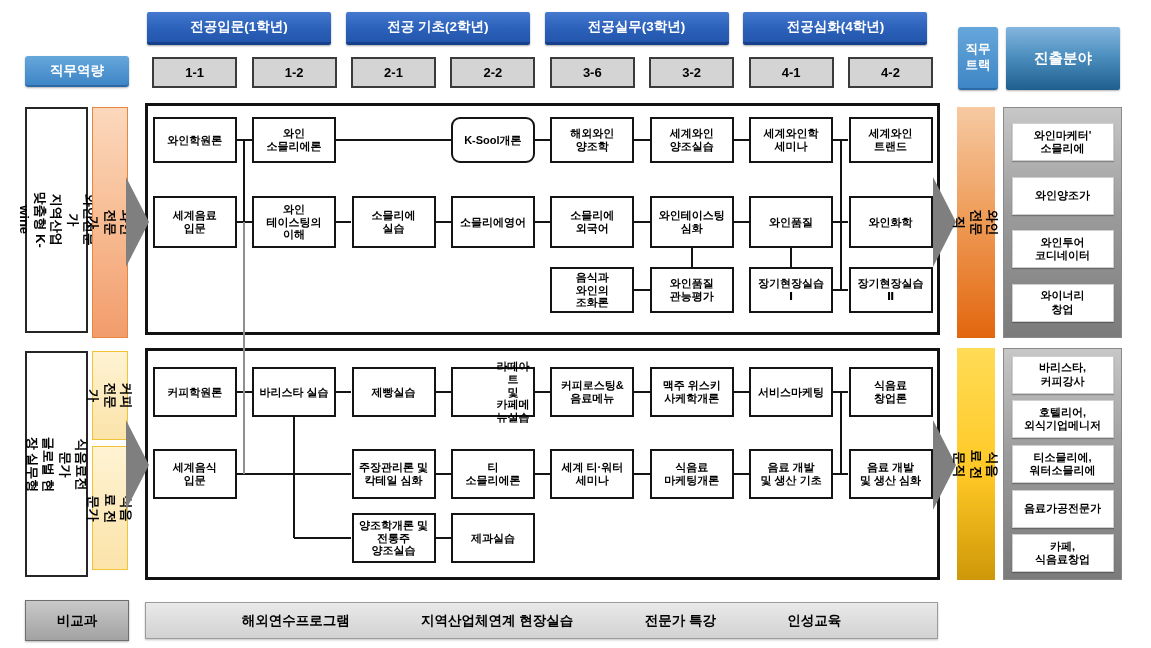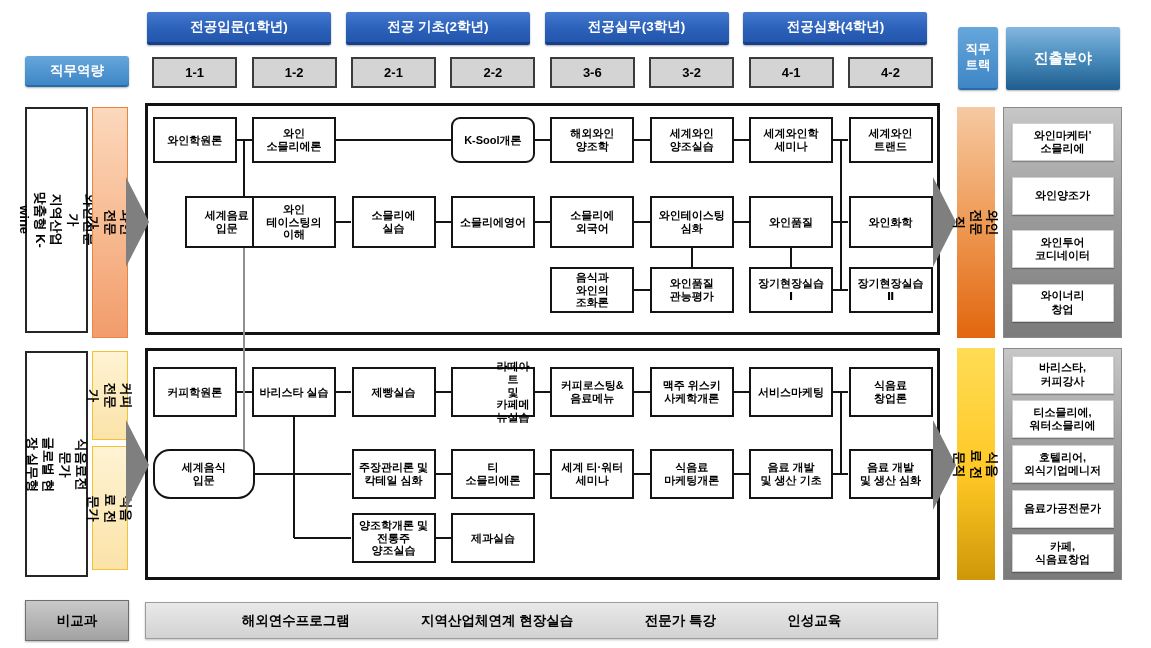--- a/index.html
+++ b/index.html
@@ -135,24 +135,24 @@
 소믈리에</div>
       <div class="career-item">와인양조가</div>
       <div class="career-item">와인투어
 코디네이터</div>
       <div class="career-item">와이너리
 창업</div>
     </div>
   <div id="careers-food" class="abs career-panel" style="left:1003px;top:348px;width:119px;height:232px;">
       <div class="career-item">바리스타,
 커피강사</div>
+      <div class="career-item">호텔리어,
+외식기업메니저</div>
       <div class="career-item">티소믈리에,
 워터소믈리에</div>
-      <div class="career-item">호텔리어,
-외식기업메니저</div>
       <div class="career-item">음료가공전문가</div>
       <div class="career-item">카페,
 식음료창업</div>
     </div>
 
   <div id="flow-layer">
       <div class="abs hline" style="left: 236.7px; top: 139px; width: 15.4px; height: 2px;"></div>
       <div class="abs hline" style="left: 336.1px; top: 139px; width: 114.8px; height: 2px;"></div>
       <div class="abs hline" style="left: 534.9px; top: 139px; width: 15.4px; height: 2px;"></div>
       <div class="abs hline" style="left: 634.3px; top: 139px; width: 15.4px; height: 2px;"></div>
@@ -194,21 +194,21 @@
 소믈리에론</div>
       <div class="abs course-box" style="left: 450.9px; top: 117px; width: 84px; height: 46px; border-radius: 9px;">K-Sool개론</div>
       <div class="abs course-box" style="left: 550.3px; top: 117px; width: 84px; height: 46px;">해외와인
 양조학</div>
       <div class="abs course-box" style="left: 649.7px; top: 117px; width: 84px; height: 46px;">세계와인
 양조실습</div>
       <div class="abs course-box" style="left: 749.1px; top: 117px; width: 84px; height: 46px;">세계와인학
 세미나</div>
       <div class="abs course-box" style="left: 848.5px; top: 117px; width: 84px; height: 46px;">세계와인
 트랜드</div>
-      <div class="abs course-box" style="left: 152.7px; top: 196px; width: 84px; height: 52px; margin-left: 32px;">세계음료
+      <div class="abs course-box" style="left: 152.7px; top: 196px; width: 84px; height: 52px;">세계음료
 입문</div>
       <div class="abs course-box" style="left: 252.1px; top: 196px; width: 84px; height: 52px;">와인
 테이스팅의
 이해</div>
       <div class="abs course-box" style="left: 351.5px; top: 196px; width: 84px; height: 52px;">소믈리에
 실습</div>
       <div class="abs course-box" style="left: 450.9px; top: 196px; width: 84px; height: 52px;">소믈리에영어</div>
       <div class="abs course-box" style="left: 550.3px; top: 196px; width: 84px; height: 52px;">소믈리에
 외국어</div>
       <div class="abs course-box" style="left: 649.7px; top: 196px; width: 84px; height: 52px;">와인테이스팅
@@ -230,21 +230,21 @@
       <div class="abs course-box" style="left: 450.9px; top: 367px; width: 84px; height: 50px; padding-left: 40px;">라떼아트
 및
 카페메뉴실습</div>
       <div class="abs course-box" style="left: 550.3px; top: 367px; width: 84px; height: 50px;">커피로스팅&amp;
 음료메뉴</div>
       <div class="abs course-box" style="left: 649.7px; top: 367px; width: 84px; height: 50px;">맥주 위스키
 사케학개론</div>
       <div class="abs course-box" style="left: 749.1px; top: 367px; width: 84px; height: 50px;">서비스마케팅</div>
       <div class="abs course-box" style="left: 848.5px; top: 367px; width: 84px; height: 50px;">식음료
 창업론</div>
-      <div class="abs course-box" style="left: 152.7px; top: 449px; width: 102px; height: 50px; border-radius: 17px;">세계음식
+      <div class="abs course-box" style="left: 152.7px; top: 449px; width: 84px; height: 50px;">세계음식
 입문</div>
       <div class="abs course-box" style="left: 351.5px; top: 449px; width: 84px; height: 50px;">주장관리론 및
 칵테일 심화</div>
       <div class="abs course-box" style="left: 450.9px; top: 449px; width: 84px; height: 50px;">티
 소믈리에론</div>
       <div class="abs course-box" style="left: 550.3px; top: 449px; width: 84px; height: 50px;">세계 티·워터
 세미나</div>
       <div class="abs course-box" style="left: 649.7px; top: 449px; width: 84px; height: 50px;">식음료
 마케팅개론</div>
       <div class="abs course-box" style="left: 749.1px; top: 449px; width: 84px; height: 50px;">음료 개발

